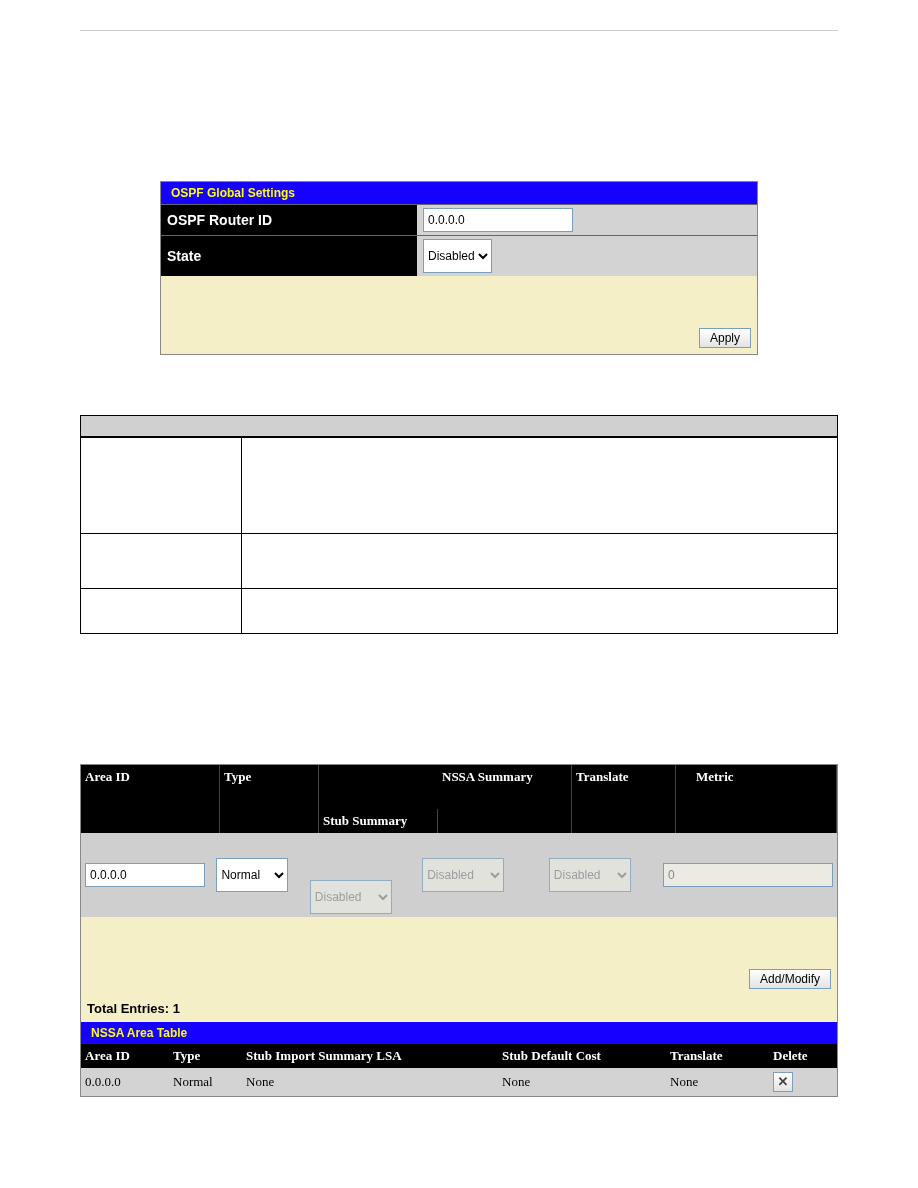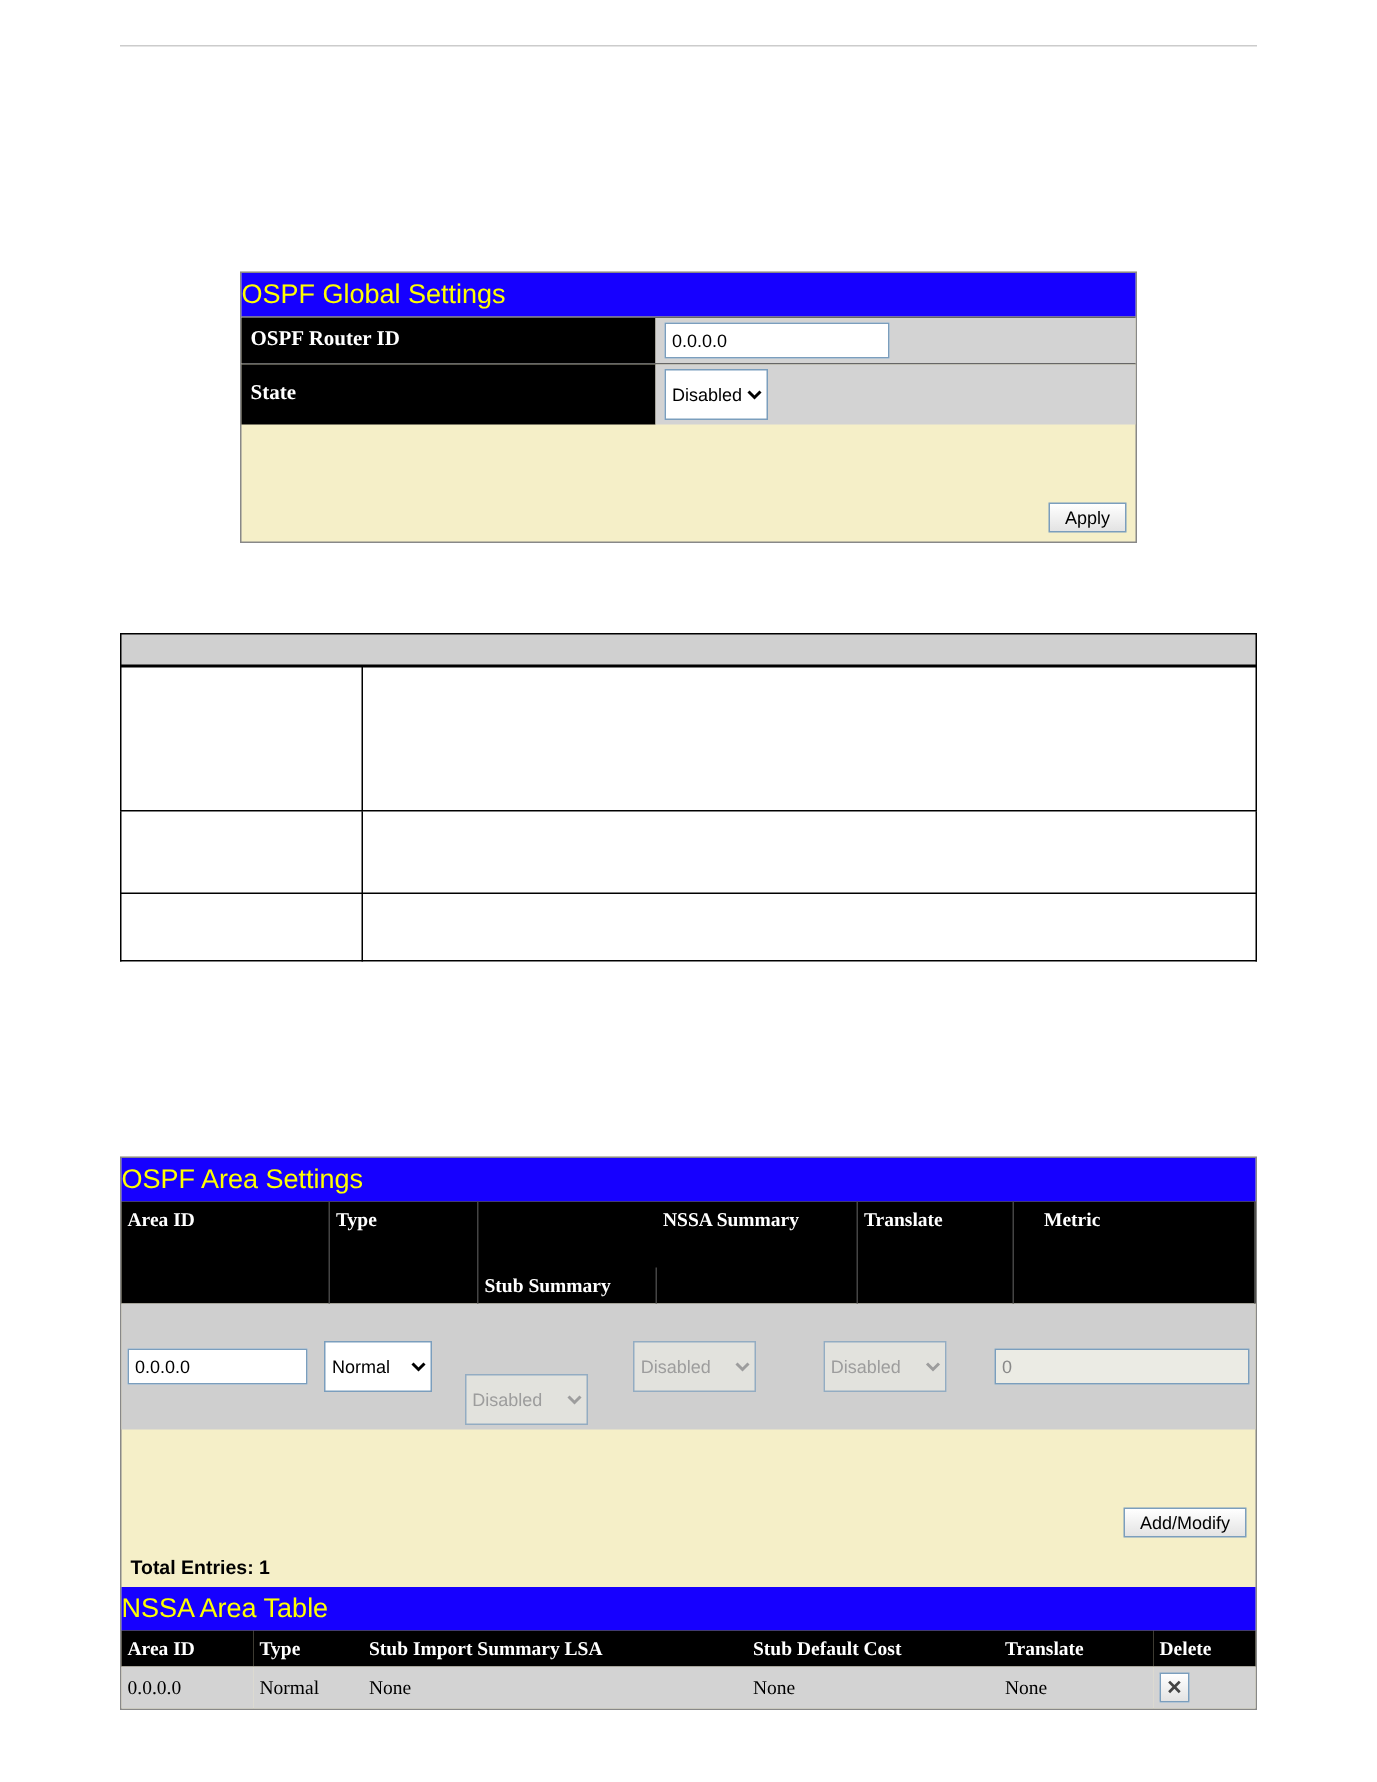--- a/index.html
+++ b/index.html
@@ -23,38 +23,38 @@
     }
     .panel-narrow {
       margin: 0 80px 60px 80px;
     }
     .panel-wide {
       margin: 0 0 40px 0;
     }
     .title-bar {
       background: #1600ff;
       color: #ffff00;
-      font-weight: normal;
-      font-size: 18px;
-      padding: 4px 0;
+      font-weight: bold;
+      font-size: 12px;
+      padding: 4px 10px;
       font-family: Arial, sans-serif;
     }
     .kv-row {
       display: flex;
       align-items: stretch;
       border-top: 1px solid #666;
     }
     .kv-label {
       background: #000;
       color: #fff;
       font-weight: bold;
-      font-family: Liberation Serif, serif;
+      font-family: Liberation Sans, sans-serif;
       font-size: 14px;
       padding: 4px 6px;
-      width: 276px;
+      width: 256px;
       box-sizing: border-box;
       display: flex;
       align-items: center;
     }
     .kv-value {
       background: #d3d3d3;
       padding: 3px 6px;
       flex: 1;
       display: flex;
       align-items: center;
@@ -225,21 +225,20 @@
           </tr>
       <tr class="desc-row3">
             <td></td>
             <td></td>
           </tr>
     </tbody>
       </table>
   </div>
 
   <div class="panel panel-wide">
-    <div class="title-bar">OSPF Area Settings</div>
     <div class="hdr-row">
       <div class="hdr-cell col-areaid">Area ID</div>
       <div class="hdr-cell col-type">Type</div>
       <div class="hdr-cell col-stubsum">Stub Summary</div>
       <div class="hdr-cell col-nssasum">NSSA Summary</div>
       <div class="hdr-cell col-trans">Translate</div>
       <div class="hdr-cell col-metric">Metric</div>
     </div>
     <div class="input-row">
       <div class="input-cell col-areaid">

